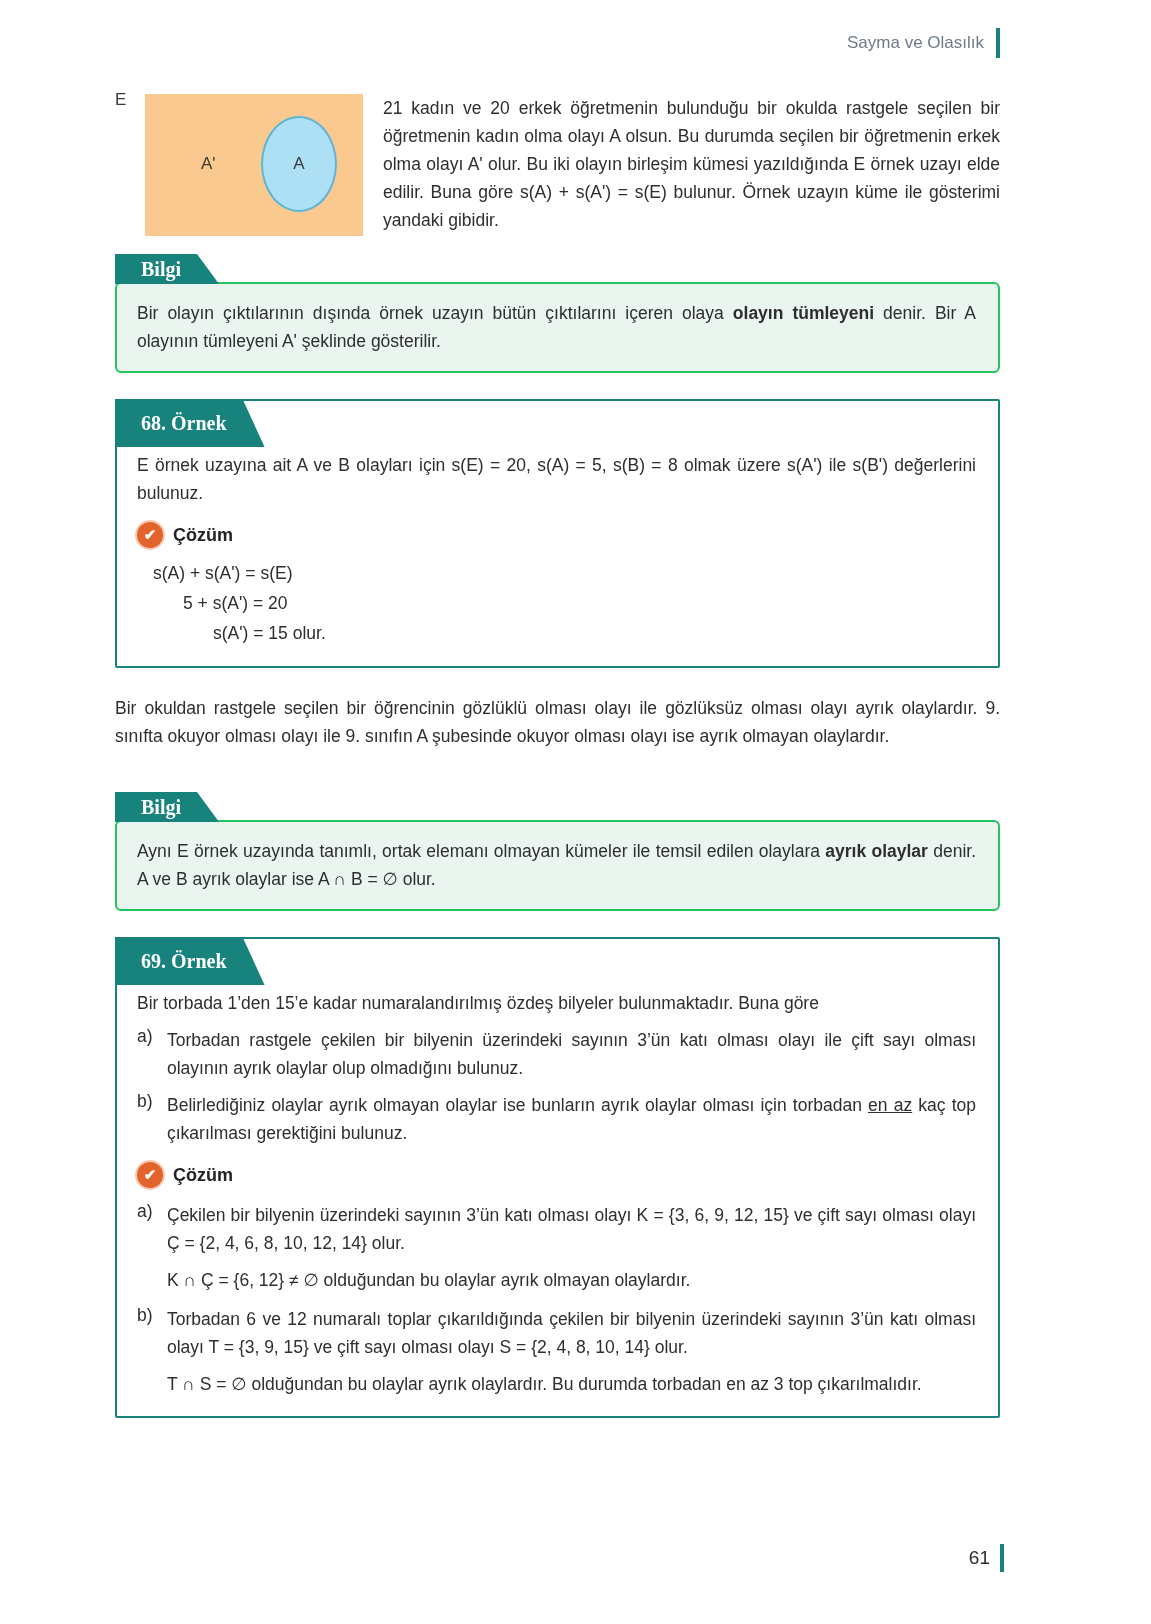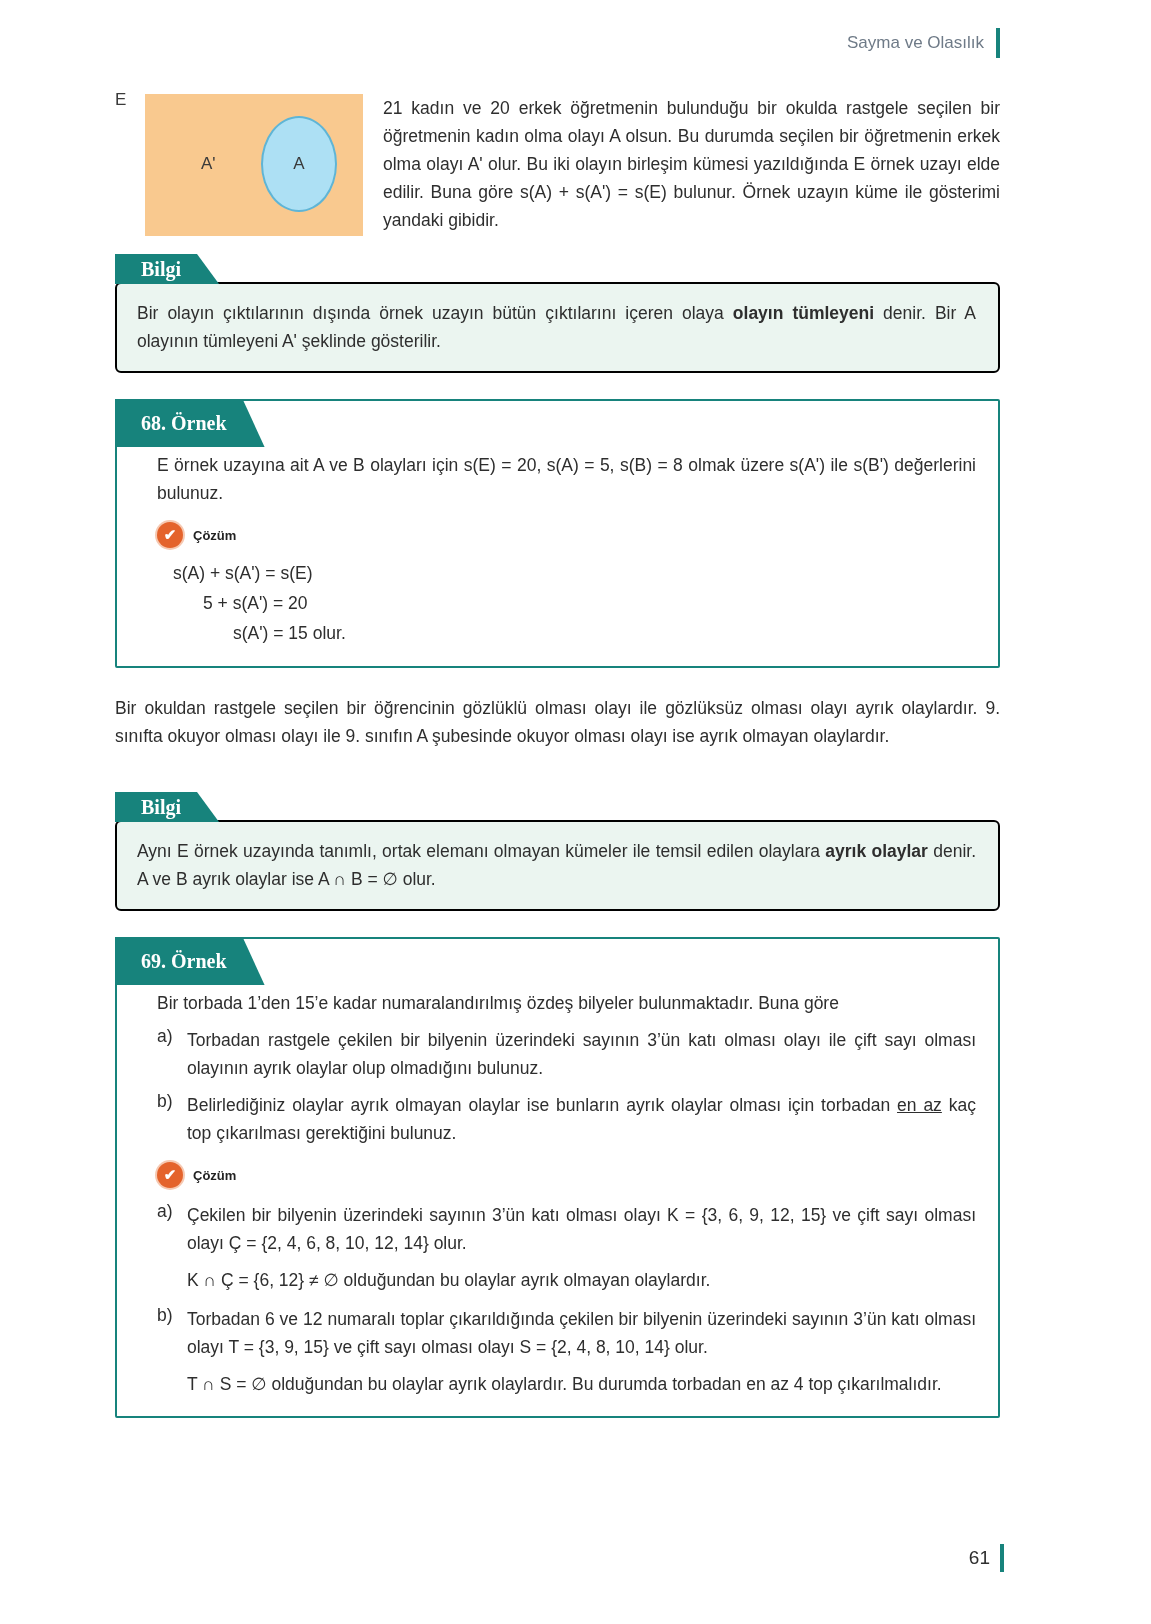--- a/index.html
+++ b/index.html
@@ -47,46 +47,46 @@
     font-family: "Liberation Serif", serif; font-weight: bold; font-size: 20px;
     display: inline-flex; align-items: center;
     padding: 0 38px 0 26px;
     clip-path: polygon(0 0, calc(100% - 22px) 0, 100% 100%, 0 100%);
     white-space: nowrap;
   }
 
   
   .info-box {
     position: relative;
-    border: 2px solid #000000; border-radius: 6px;
+    border: 2px solid #22c55e; border-radius: 6px;
     background: #EBF5F0;
   }
   .info-box .box-tab { top: -30px; left: -2px; }
   .info-body { padding: 15px 22px 16px 20px; text-align: justify; }
   .info-body p + p { margin-top: 9px; }
 
   
   .example-box {
     position: relative;
     border: 2px solid #17837C; border-radius: 2px;
     background: #ffffff;
   }
   .example-box .box-tab { top: -2px; left: -2px; height: 48px; }
-  .example-body { padding: 50px 22px 18px 11px; margin-left: 29px; }
+  .example-body { padding: 50px 22px 18px 20px; }
   .problem { text-align: justify; }
 
   .cozum-row { display: flex; align-items: center; gap: 10px; margin: 13px 0 8px 0; height: 30px; }
   .check-icon {
     width: 26px; height: 26px; border-radius: 50%;
     background: #E4632C; color: #ffffff;
     display: inline-flex; align-items: center; justify-content: center;
     font-size: 15px; font-weight: bold;
     box-shadow: 0 0 0 2px #f6c9b2;
   }
-  .cozum-label { font-weight: bold; font-size: 13px; color: #222; }
+  .cozum-label { font-weight: bold; font-size: 18px; color: #222; }
 
   .eq-columns { display: flex; margin-left: 16px; }
   .eq-col:first-child { width: 288px; flex: 0 0 auto; }
   .eq-line { line-height: 30px; white-space: pre; }
   .eq-line-1 { padding-left: 30px; }
   .eq-line-2 { padding-left: 60px; }
 
   .between-paragraph { margin-top: 26px; text-align: justify; }
 
   
@@ -204,21 +204,21 @@
       <div class="item-body">
         <p>Çekilen bir bilyenin üzerindeki sayının 3’ün katı olması olayı K = {3, 6, 9, 12, 15} ve çift sayı olması olayı Ç = {2, 4, 6, 8, 10, 12, 14} olur.</p>
         <p>K ∩ Ç = {6, 12} ≠ ∅ olduğundan bu olaylar ayrık olmayan olaylardır.</p>
       </div>
     </div>
 
     <div class="sol-item">
       <span class="item-label">b)</span>
       <div class="item-body">
         <p>Torbadan 6 ve 12 numaralı toplar çıkarıldığında çekilen bir bilyenin üzerindeki sayının 3’ün katı olması olayı T = {3, 9, 15} ve çift sayı olması olayı S = {2, 4, 8, 10, 14} olur.</p>
-        <p>T ∩ S = ∅ olduğundan bu olaylar ayrık olaylardır. Bu durumda torbadan en az 4 top çıkarılmalıdır.</p>
+        <p>T ∩ S = ∅ olduğundan bu olaylar ayrık olaylardır. Bu durumda torbadan en az 3 top çıkarılmalıdır.</p>
       </div>
     </div>
   </div>
 </section>
 
 <footer class="page-footer">
   <span class="page-number">61</span>
   <span class="vbar"></span>
 </footer>
 

